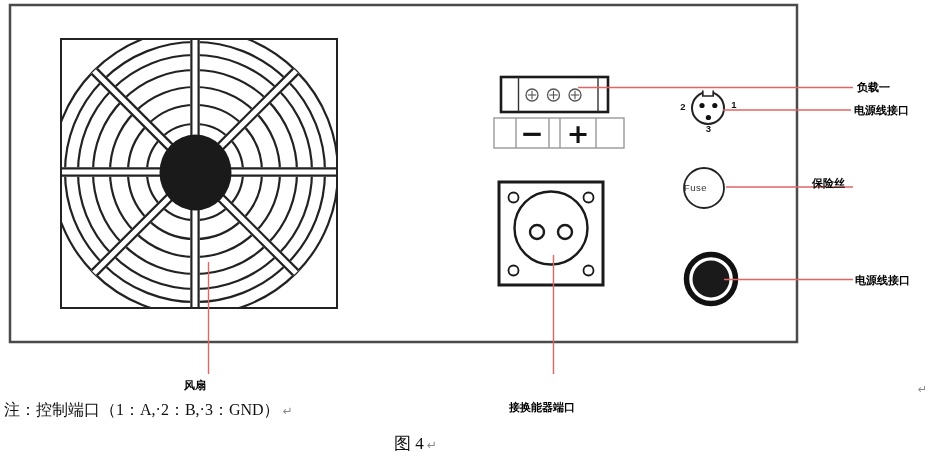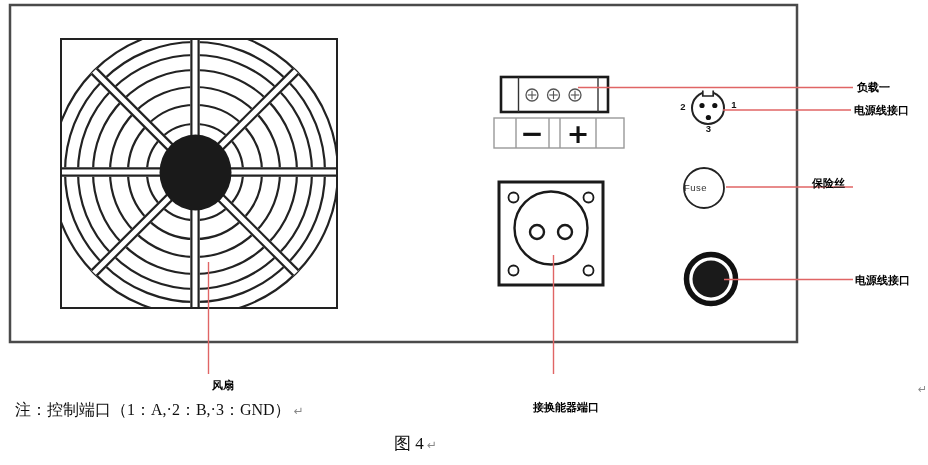--- a/index.html
+++ b/index.html
@@ -1,28 +1,28 @@
 <!DOCTYPE html>
 <html><head>
 <meta charset="utf-8">
 <style>
   html,body{margin:0;padding:0;background:#ffffff;}
   .stage{position:relative;width:928px;height:465px;background:#fff;overflow:hidden;
          font-family:"Liberation Sans",sans-serif;}
   .stage svg{position:absolute;left:0;top:0;}
   .lbl{position:absolute;font-weight:bold;font-size:11px;color:#000000;white-space:nowrap;z-index:3;}
-  .lbl.center{text-align:right;}
+  .lbl.center{text-align:left;}
   .pin{position:absolute;font-size:9.5px;font-weight:bold;color:#111;text-align:center;z-index:3;}
   .fuse-text{position:absolute;left:684px;top:182px;width:20px;text-align:center;
              font-size:9.5px;color:#333;letter-spacing:.5px;z-index:3;}
   .sign{position:absolute;z-index:3;font-weight:bold;color:#111;text-align:center;
         font-family:"DejaVu Sans",sans-serif;}
   .sign.minus{left:517px;top:117px;width:30px;font-size:28px;}
   .sign.plus{left:562px;top:118px;width:32px;font-size:27px;}
-  .note{position:absolute;left:15px;top:400px;font-family:"Liberation Serif",serif;
+  .note{position:absolute;left:4px;top:400px;font-family:"Liberation Serif",serif;
         font-size:16px;color:#101010;white-space:nowrap;z-index:3;}
   .caption{position:absolute;left:394px;top:432px;font-family:"Liberation Serif",serif;
            font-size:17px;color:#101010;white-space:nowrap;z-index:3;}
   .retmark{color:#8a8a8a;font-size:12px;font-family:"DejaVu Sans",sans-serif;margin-left:3px;}
   .stray-ret{position:absolute;left:918px;top:383px;color:#8a8a8a;font-size:11px;z-index:3;
              font-family:"DejaVu Sans",sans-serif;}
 </style>
 </head>
 <body>
 

